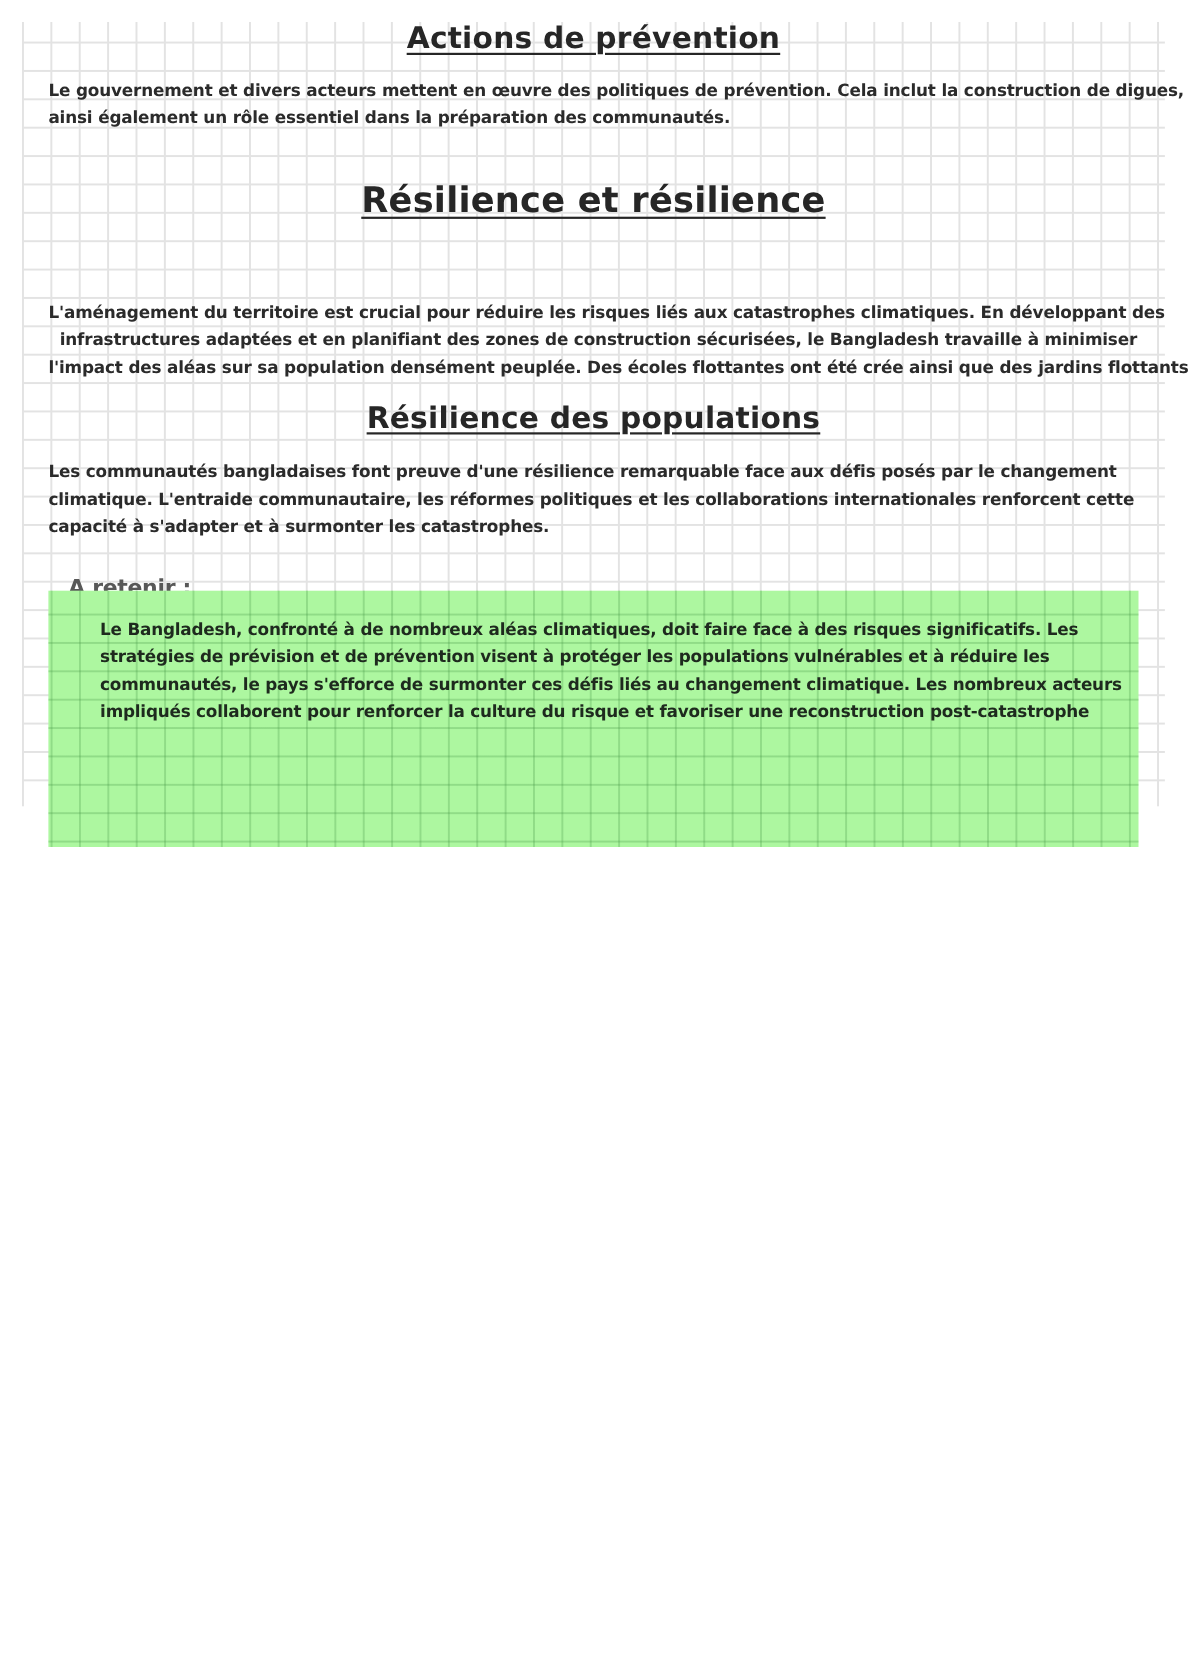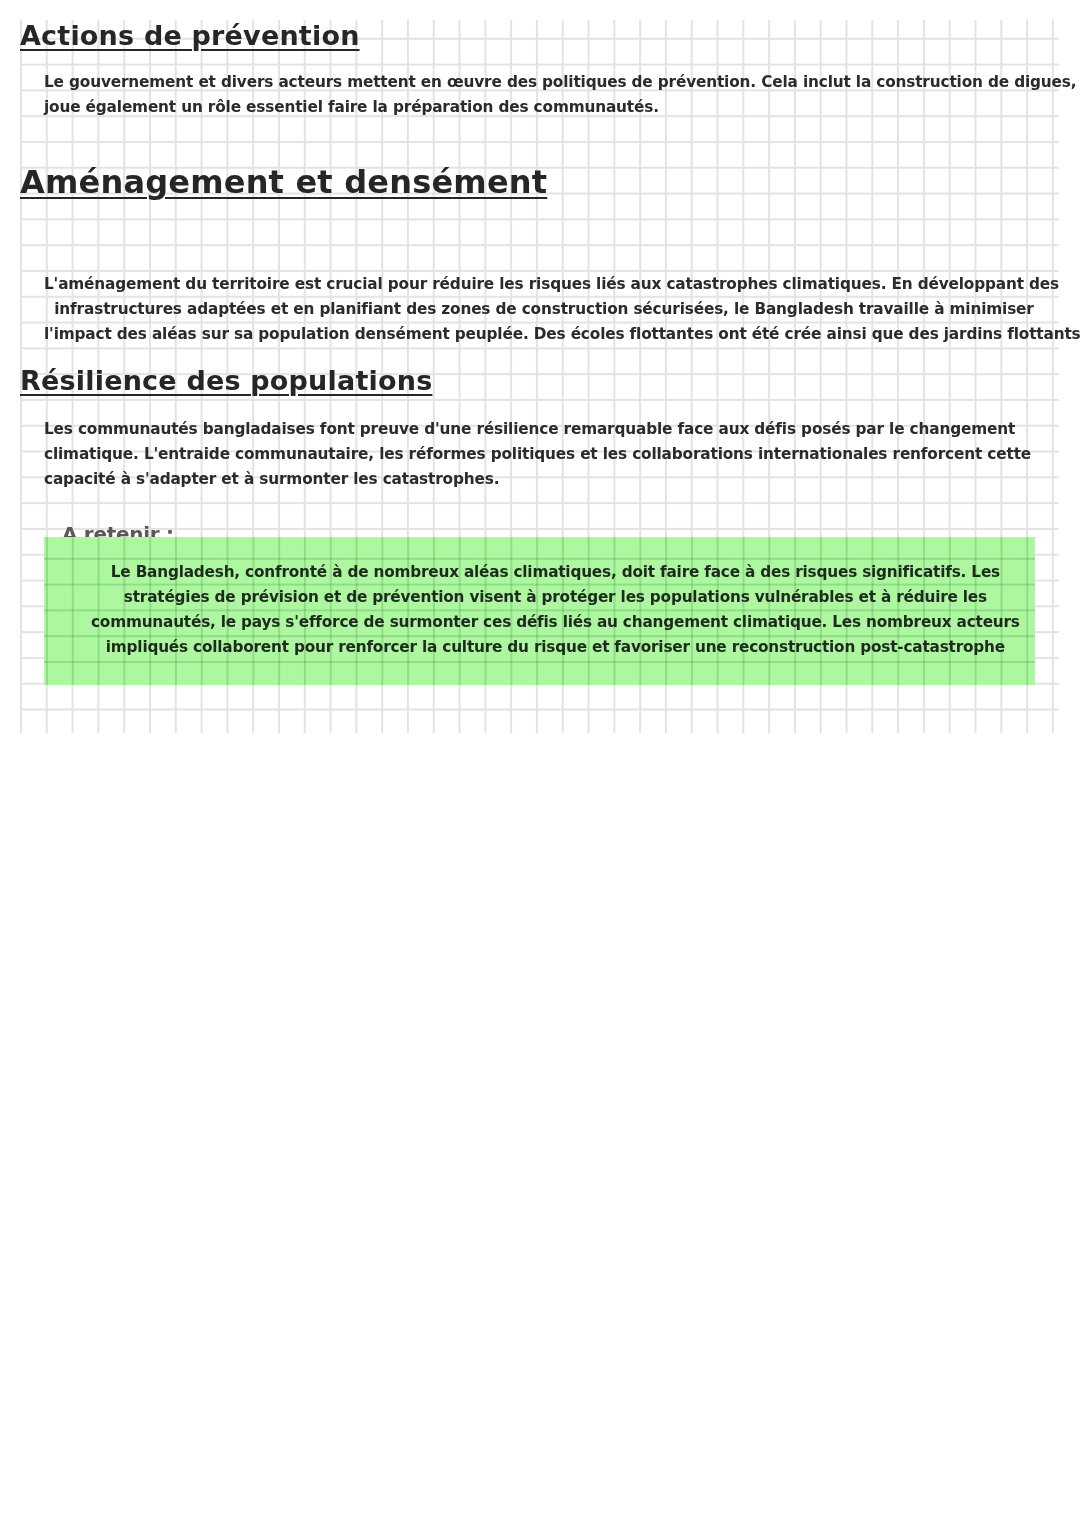--- a/index.html
+++ b/index.html
@@ -22,20 +22,21 @@
       background-image:
         linear-gradient(to right, #e3e3e3 0, #e3e3e3 2px, transparent 2px),
         linear-gradient(to bottom, #e3e3e3 0, #e3e3e3 2px, transparent 2px);
       background-size: 25.8px 25.8px;
       background-position: 0 -8px;
     }
     .heading {
       position: absolute;
       left: 0;
       width: 100%;
+      text-align: center;
       font-weight: bold;
       color: #262626;
       margin: 0;
       letter-spacing: 0.2px;
     }
     .heading span {
       text-decoration: underline;
       text-decoration-thickness: 2px;
       text-underline-offset: 4px;
     }
@@ -62,28 +63,27 @@
       line-height: 26px;
       font-weight: bold;
       color: #585858;
       letter-spacing: -0.3px;
     }
     .retain-box {
       position: absolute;
       left: 24px;
       top: 517px;
       width: 991px;
-      height: 148px;
+      height: 233px;
       background-color: #adf7a0;
       background-image:
         linear-gradient(to right, rgba(70,150,70,0.28) 0, rgba(70,150,70,0.28) 2px, transparent 2px),
         linear-gradient(to bottom, rgba(70,150,70,0.28) 0, rgba(70,150,70,0.28) 2px, transparent 2px);
       background-size: 25.8px 25.8px;
       background-position: 2px -5px;
-      text-align: center;
     }
     .retain-text {
       position: absolute;
       left: 47px;
       top: 23px;
       margin: 0;
       font-size: 15.3px;
       line-height: 24.9px;
       font-weight: bold;
       color: #1e2a1e;
@@ -95,25 +95,25 @@
 <body>
 
 <div class="paper">
 
   <h2 class="heading h2" style="top: 0px;">
     <span>Actions de prévention</span>
   </h2>
 
   <p class="para" style="top: 50px;">
     <span class="ln">Le gouvernement et divers acteurs mettent en œuvre des politiques de prévention. Cela inclut la construction de digues,</span>
-    <span class="ln">joue également un rôle essentiel faire la préparation des communautés.</span>
+    <span class="ln">ainsi également un rôle essentiel dans la préparation des communautés.</span>
   </p>
 
   <h1 class="heading h1" style="top: 143px;">
-    <span>Aménagement et densément</span>
+    <span>Résilience et résilience</span>
   </h1>
 
 
   <p class="para" style="top: 252px; text-align: center;">
     <span class="ln">L'aménagement du territoire est crucial pour réduire les risques liés aux catastrophes climatiques. En développant des</span>
     <span class="ln">infrastructures adaptées et en planifiant des zones de construction sécurisées, le Bangladesh travaille à minimiser</span>
     <span class="ln">l'impact des aléas sur sa population densément peuplée. Des écoles flottantes ont été crée ainsi que des jardins flottants.</span>
   </p>
 
   <h2 class="heading h2" style="top: 345px;">

